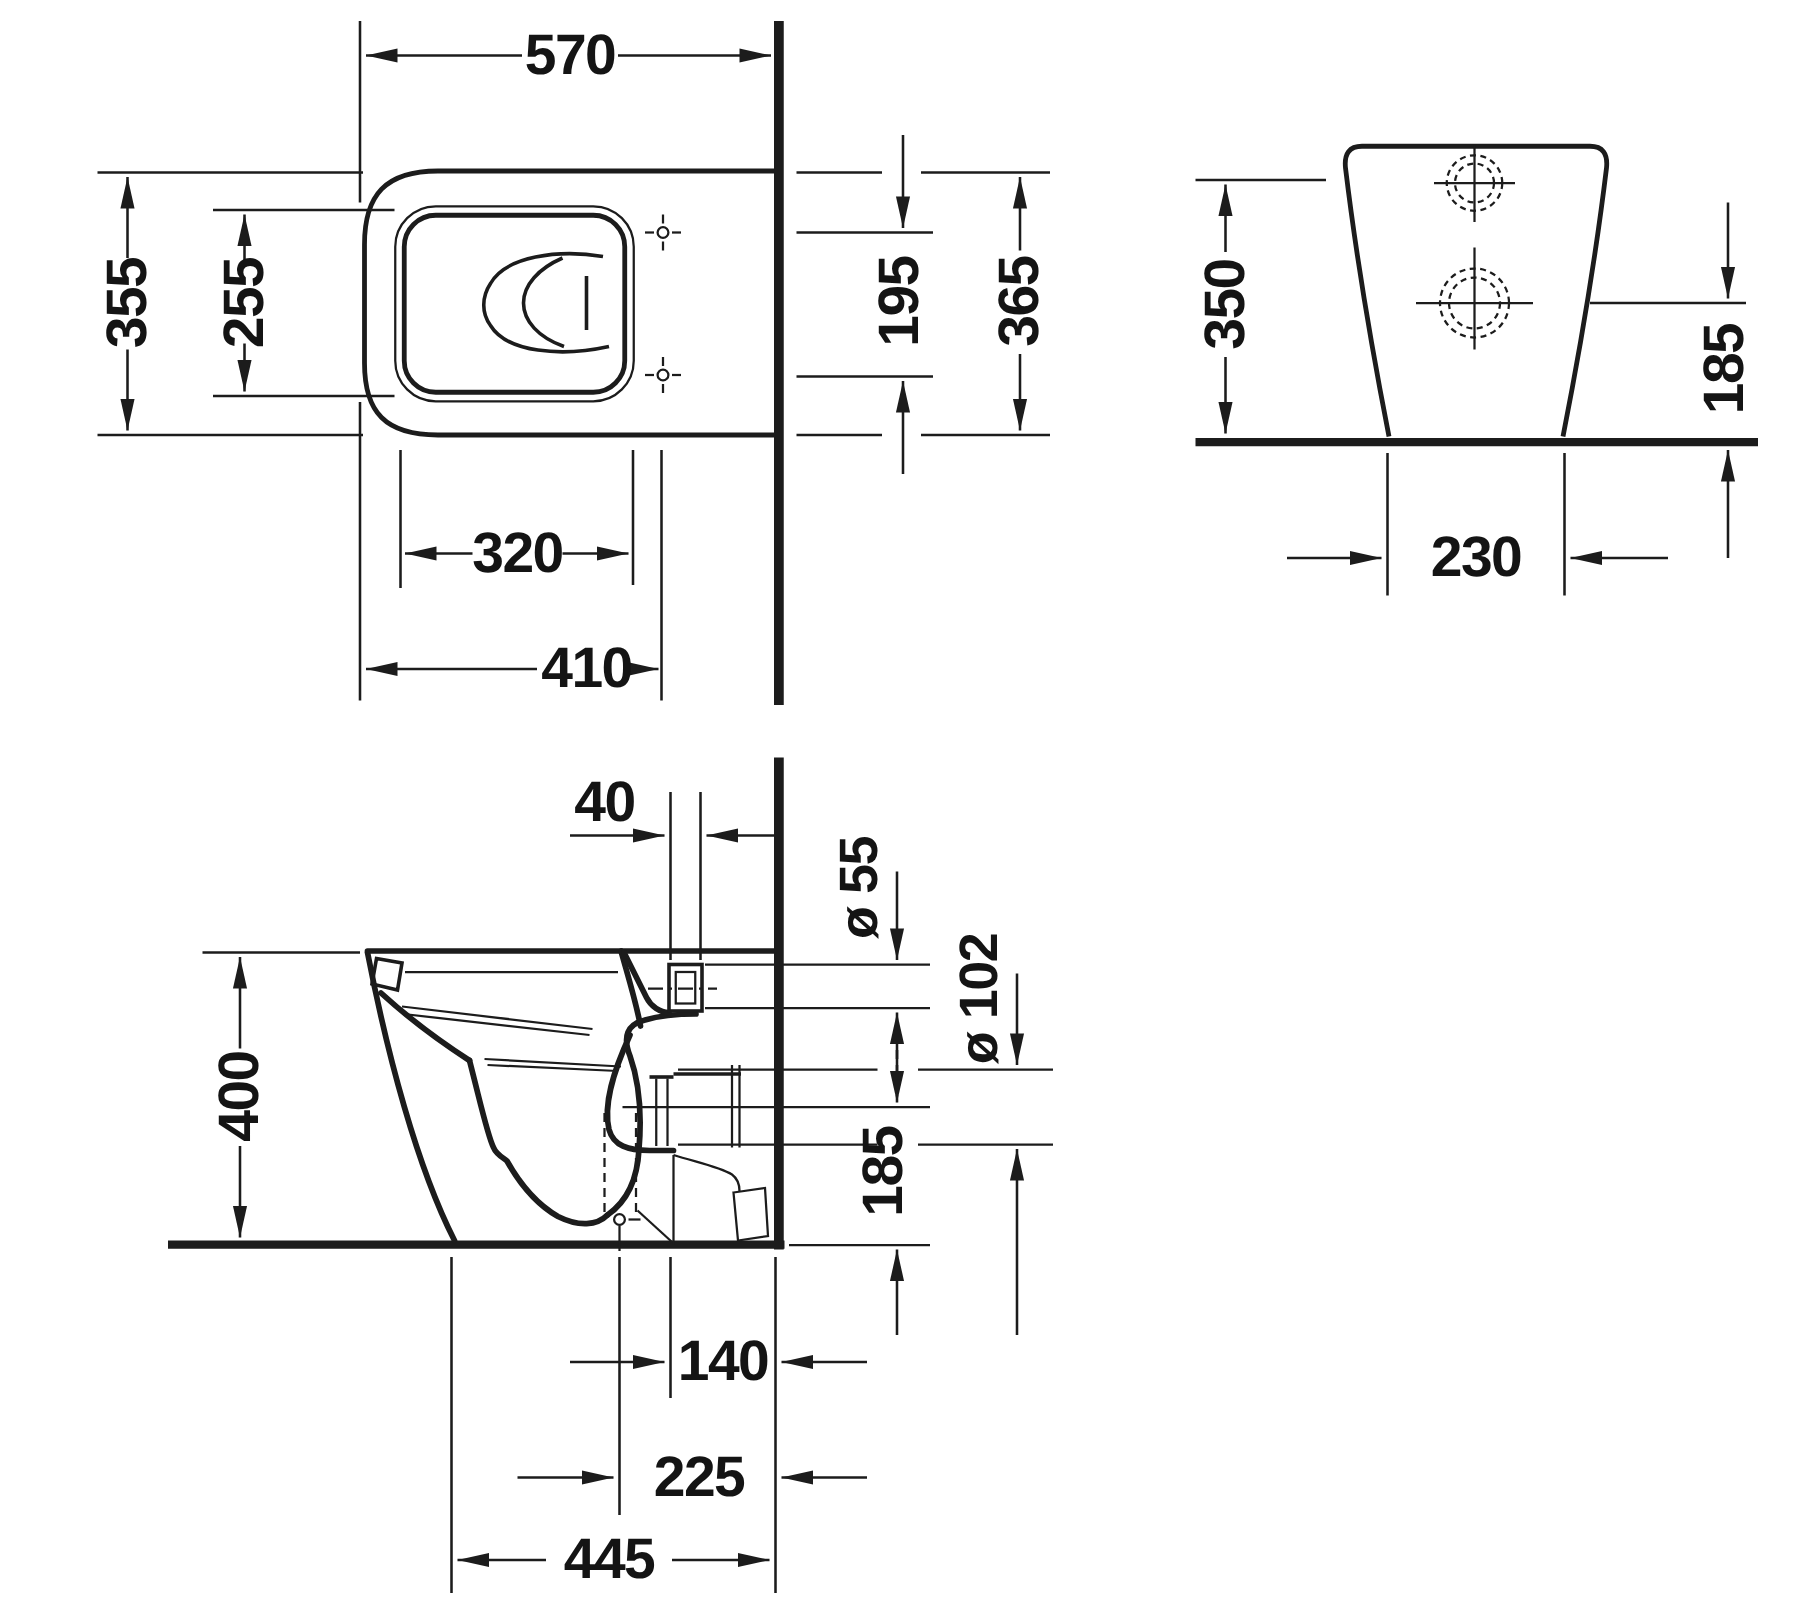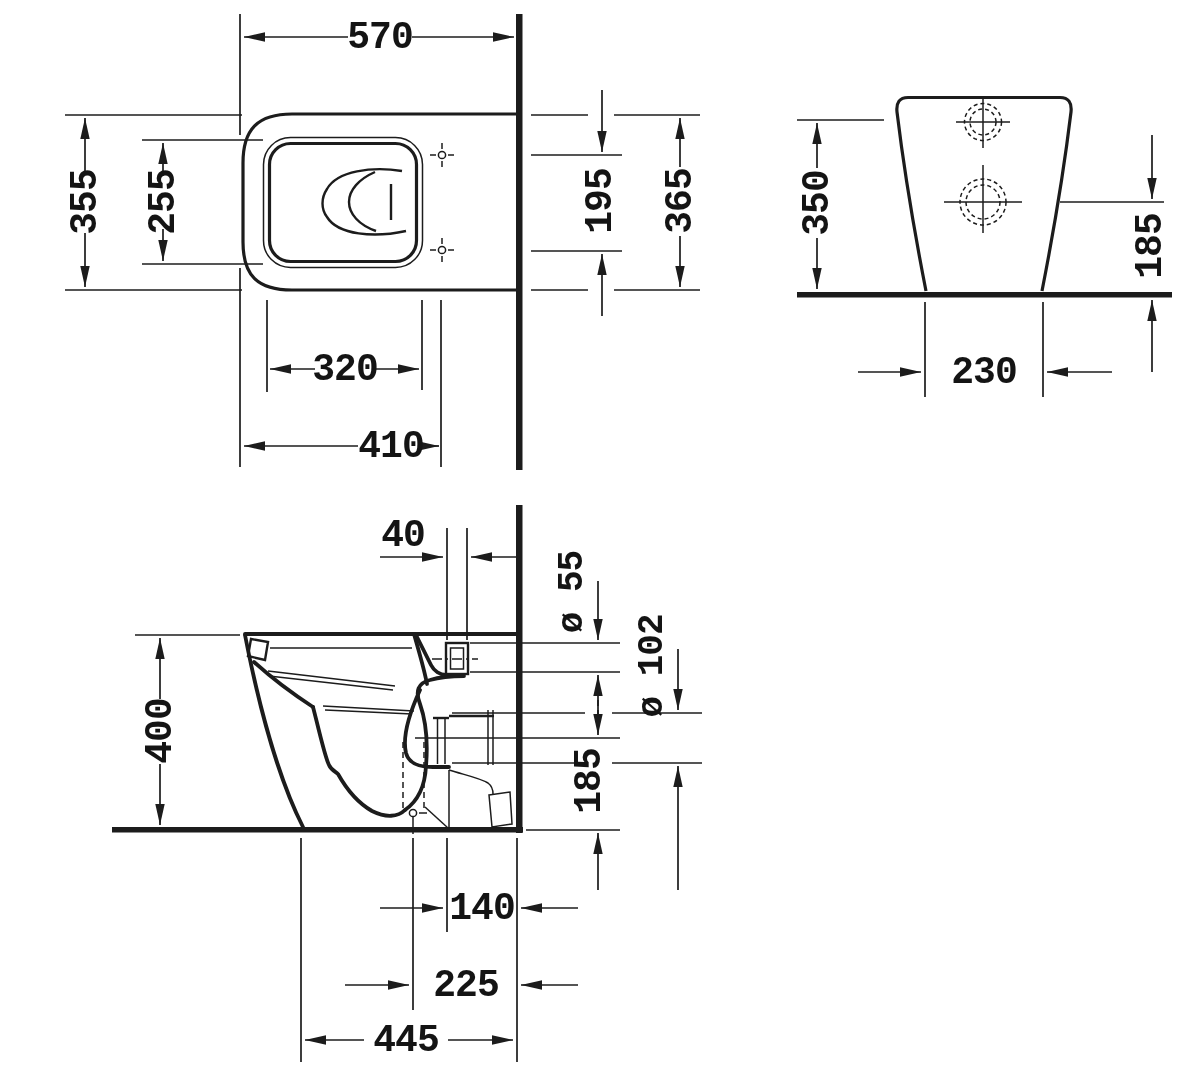--- a/index.html
+++ b/index.html
@@ -1,16 +1,16 @@
 <!DOCTYPE html>
 <html><head>
 <meta charset="utf-8">
 <style>
   html,body{margin:0;padding:0;background:#ffffff;}
-  .stage{position:relative;width:1200px;height:1081px;background:#ffffff;font-family:Liberation Mono, monospace;}
+  .stage{position:relative;width:1200px;height:1081px;background:#ffffff;font-family:Liberation Sans, sans-serif;}
   svg{display:block;}
   .thick{stroke:#1c1c1c;stroke-width:3.8;fill:none;stroke-linecap:round;stroke-linejoin:round;}
   .outline{stroke:#1c1c1c;stroke-width:3.2;fill:none;stroke-linejoin:round;}
   .med{stroke:#1c1c1c;stroke-width:2.4;fill:none;}
   .thin{stroke:#1c1c1c;stroke-width:1.5;fill:none;}
   .dim{stroke:#1c1c1c;stroke-width:1.7;fill:none;}
   .dashed{stroke-dasharray:6,4;}
   .dotted{stroke-dasharray:4,3;}
   .cl{stroke-dasharray:10,4,2,4;}
   .solidblk{fill:#1c1c1c;stroke:none;}

